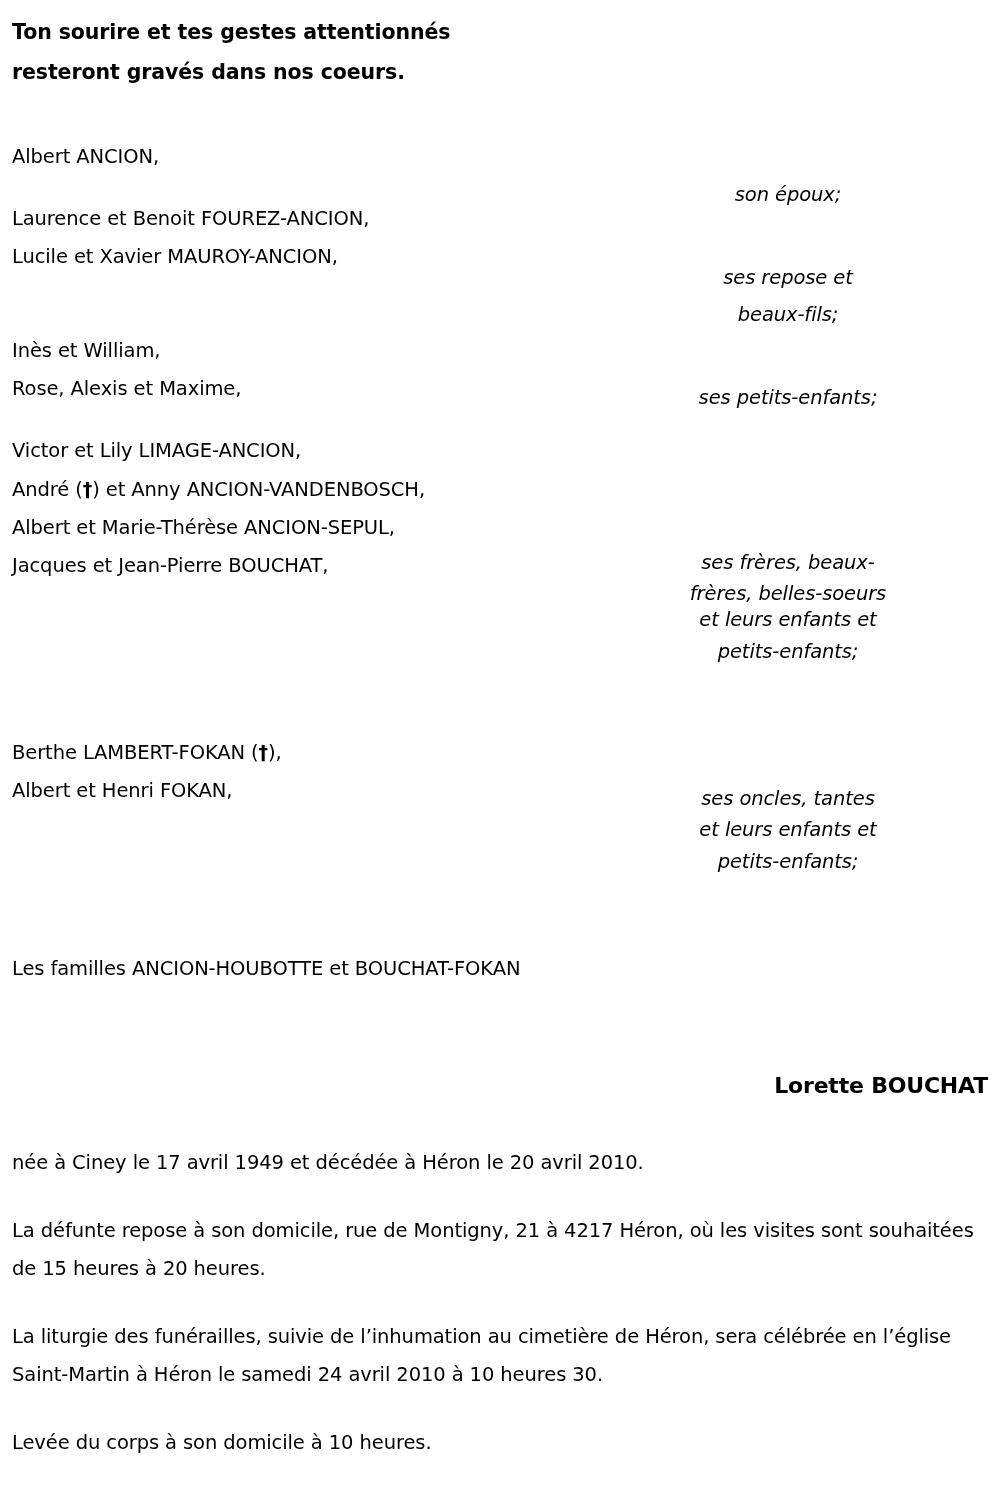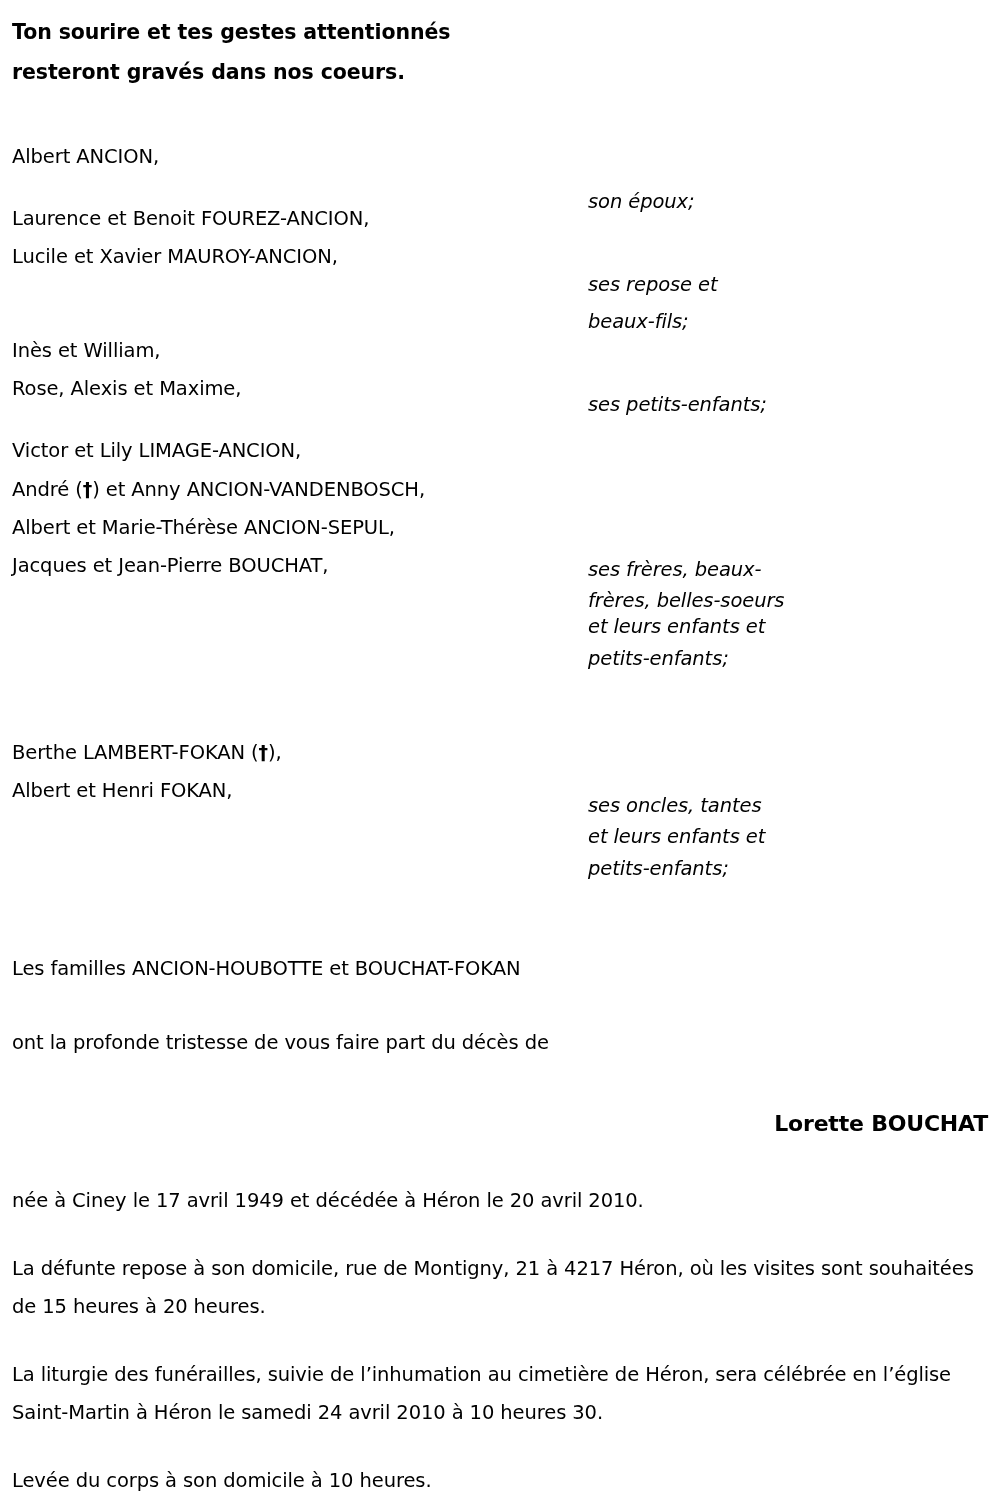--- a/index.html
+++ b/index.html
@@ -50,23 +50,23 @@
   }
   .names-col {
     position: absolute;
     left: 12px;
     top: 0;
     width: 640px;
   }
   .labels-col {
     position: absolute;
     right: 12px;
-    top: 15px;
+    top: 8px;
     width: 400px;
-    text-align: left;
+    text-align: center;
   }
   .name-line {
     font-size: 19.5px;
     line-height: 38px;
     white-space: nowrap;
     letter-spacing: -0.1px;
   }
   .name-line .dagger {
     font-weight: bold;
     font-size: 19px;
@@ -175,21 +175,20 @@
       <div class="spacer-110"></div>
       <div class="label-line">ses oncles, tantes</div>
       <div class="label-line tight">et leurs enfants et</div>
       <div class="label-line">petits-enfants;</div>
     </div>
   </div>
 
   <div class="body-block">
     <p class="para">Les familles ANCION-HOUBOTTE et BOUCHAT-FOKAN</p>
     <div class="gap-md"></div>
-    <p class="para">ont la profonde tristesse de vous faire part du décès de</p>
     <div class="gap-lg"></div>
     <h1 class="deceased-name">Lorette BOUCHAT</h1>
     <div class="gap-md"></div>
     <p class="para">née à Ciney le 17 avril 1949 et décédée à Héron le 20 avril 2010.</p>
     <div class="gap-sm"></div>
     <p class="para">La défunte repose à son domicile, rue de Montigny, 21 à 4217 Héron, où les visites sont souhaitées de 15 heures à 20 heures.</p>
     <div class="gap-sm"></div>
     <p class="para"><span>La liturgie des funérailles, suivie de l’inhumation au cimetière de Héron, sera célébrée en l’église Saint-Martin à Héron </span><b>le samedi 24 avril 2010 à 10 heures 30.</b></p>
     <div class="gap-sm"></div>
     <p class="para">Levée du corps à son domicile à 10 heures.</p>

